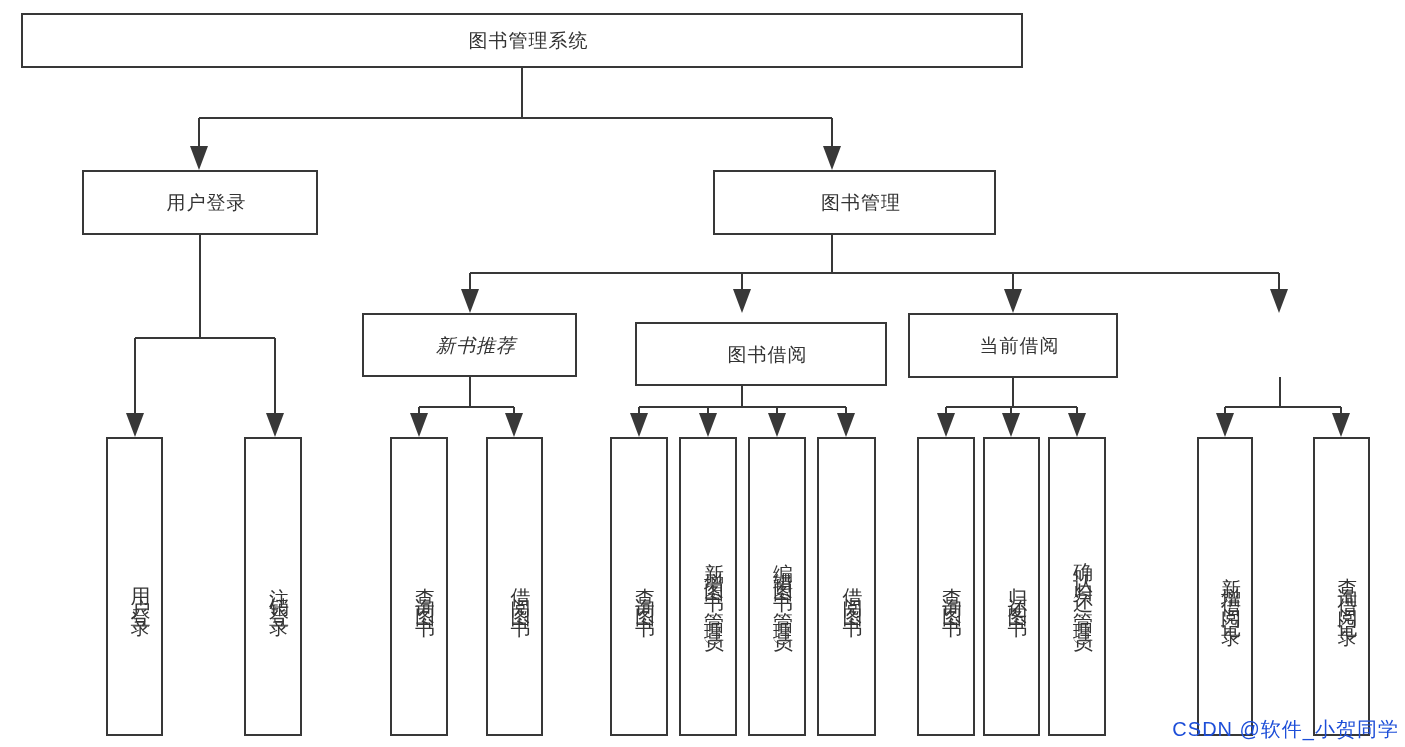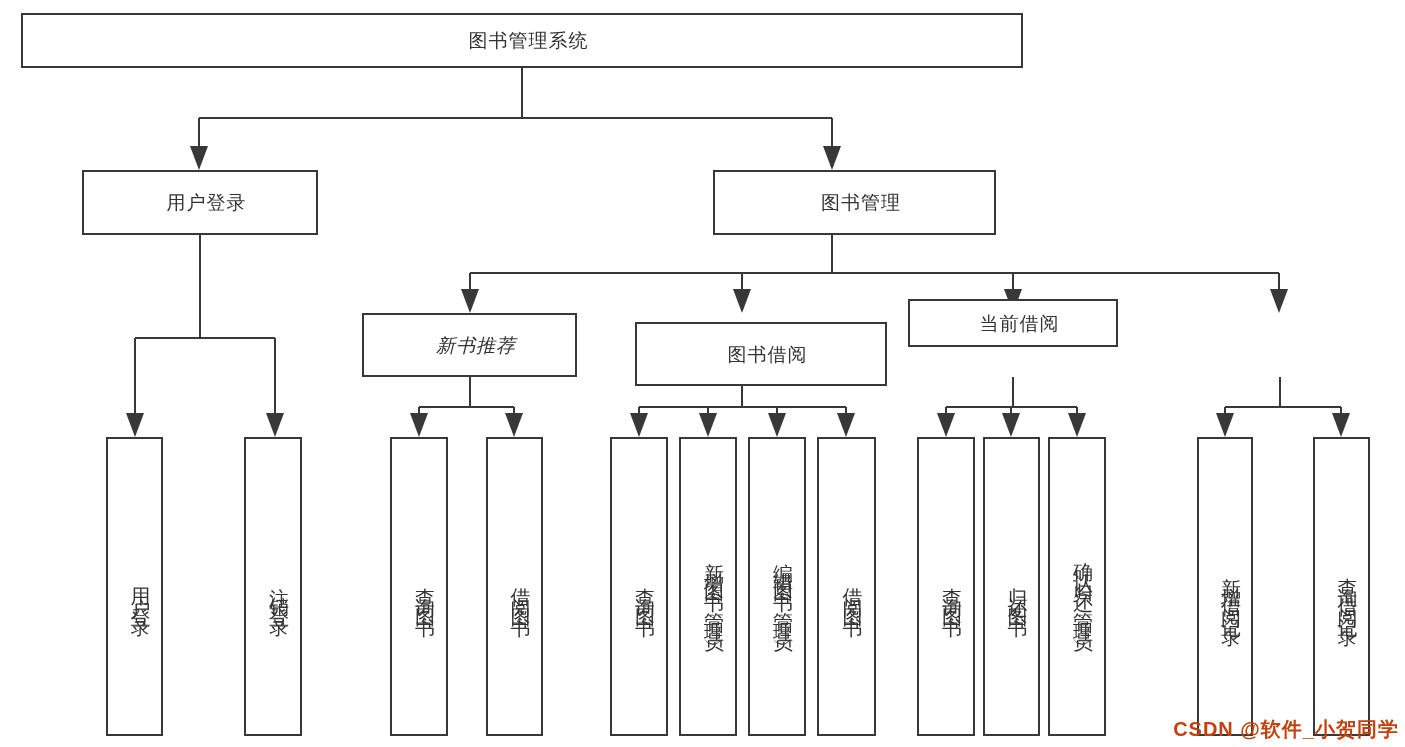--- a/index.html
+++ b/index.html
@@ -46,45 +46,44 @@
     letter-spacing: 10px;
     line-height: 1;
     padding-top: 10px; 
   }
   
   .n-root            { left: 21px;   top: 13px;  width: 1002px; height: 55px; }
   .n-user-login      { left: 82px;   top: 170px; width: 236px;  height: 65px; }
   .n-book-mgmt       { left: 713px;  top: 170px; width: 283px;  height: 65px; }
   .n-new-books       { left: 362px;  top: 313px; width: 215px;  height: 64px; font-style: italic; }
   .n-book-borrow     { left: 635px;  top: 322px; width: 252px;  height: 64px; text-align: center; }
-  .n-current-borrow  { left: 908px;  top: 299px; width: 210px;  height: 48px; }
+  .n-current-borrow  { left: 908px;  top: 313px; width: 210px;  height: 65px; }
   .n-borrow-records  { left: 1173px; top: 313px; width: 215px;  height: 64px; }
   .leaf-0  { left: 106px;  top: 437px; width: 57px; height: 299px; }
   .leaf-1  { left: 244px;  top: 437px; width: 58px; height: 299px; }
   .leaf-2  { left: 390px;  top: 437px; width: 58px; height: 299px; }
   .leaf-3  { left: 486px;  top: 437px; width: 57px; height: 299px; }
   .leaf-4  { left: 610px;  top: 437px; width: 58px; height: 299px; }
   .leaf-5  { left: 679px;  top: 437px; width: 58px; height: 299px; }
   .leaf-6  { left: 748px;  top: 437px; width: 58px; height: 299px; }
   .leaf-7  { left: 817px;  top: 437px; width: 59px; height: 299px; }
   .leaf-8  { left: 917px;  top: 437px; width: 58px; height: 299px; }
   .leaf-9  { left: 983px;  top: 437px; width: 57px; height: 299px; }
   .leaf-10 { left: 1048px; top: 437px; width: 58px; height: 299px; }
   .leaf-11 { left: 1197px; top: 437px; width: 56px; height: 299px; }
   .leaf-12 { left: 1313px; top: 437px; width: 57px; height: 299px; }
   #watermark {
     position: absolute;
     right: 6px;
     bottom: 4px;
     z-index: 3;
     font-size: 20px;
-    color: #c2410c;
+    color: #1d4ed8;
     letter-spacing: 1px;
     white-space: nowrap;
-    font-weight: bold;
   }
 </style>
 </head>
 <body>
 
 <div id="canvas">
 
   <svg id="wires" viewBox="0 0 1405 747" xmlns="http://www.w3.org/2000/svg">
 
     <path fill="none" stroke="#383838" stroke-width="2" d="

